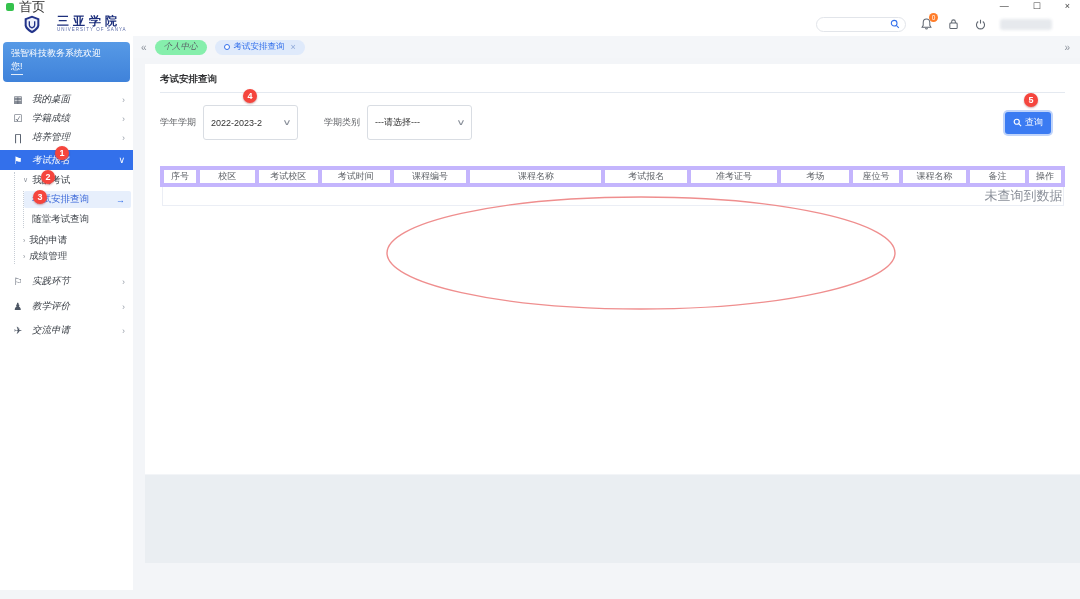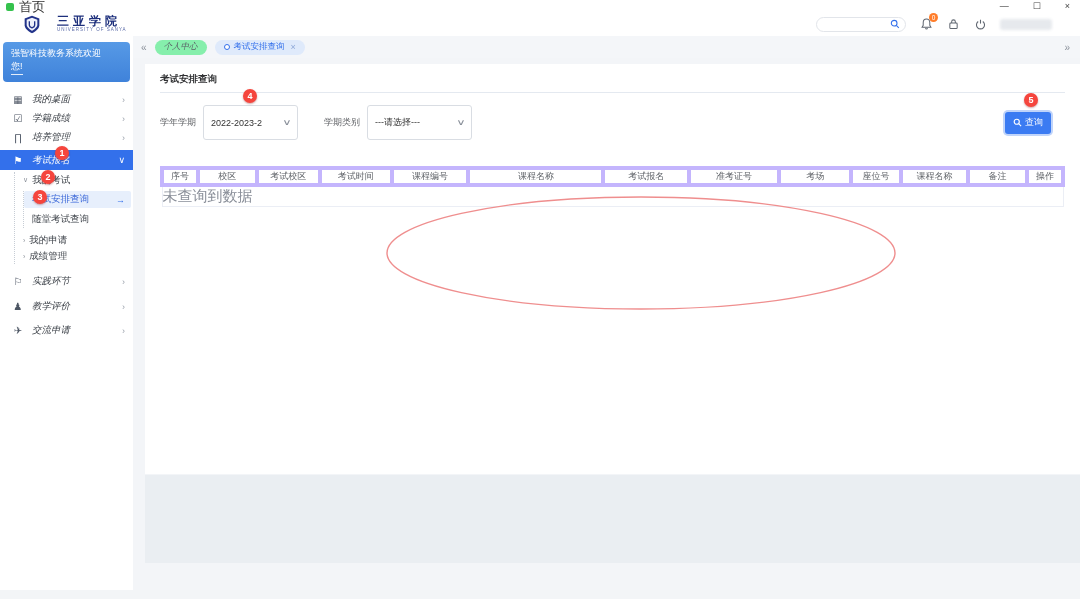--- a/index.html
+++ b/index.html
@@ -72,21 +72,21 @@
   .f-label { font-size:9px; color:#606266; margin-right:7px; }
   .select { width:95px; height:35px; border:1px solid #d9dde3; border-radius:3px; display:flex; align-items:center; padding:0 7px; font-size:9px; color:#333; cursor:pointer; background:#fff; }
   .select .caret { margin-left:auto; color:#8a909a; font-size:8px; transform:scaleX(1.6); }
   .select.w2 { width:105px; margin-left:0; }
   .f-gap { width:26px; }
   .search-btn { margin-left:auto; margin-right:14px; height:22px; min-width:46px; background:#3b7bf2; border:none; border-radius:3px; box-shadow:0 0 0 2px #c0d4fa; color:#fff; font-size:9px; display:flex; align-items:center; justify-content:center; gap:3px; cursor:pointer; }
 
   
   table { width:100%; border-collapse:collapse; margin-top:26px; table-layout:fixed; }
   th { font-size:9px; font-weight:normal; color:#5f6368; border:4px solid #c4b5fd; height:17px; padding:0 2px; white-space:nowrap; overflow:hidden; }
-  td.empty { font-size:15px; color:#8a8f99; text-align:left; height:18px; border:1px solid #ebeef5; border-top:none; }
+  td.empty { font-size:13px; color:#8a8f99; text-align:right; height:18px; border:1px solid #ebeef5; border-top:none; }
 
   
   .band { margin-left:12px; height:88px; background:#eaeef2; margin-top:1px; }
   .bottom-strip { position:absolute; left:0; bottom:0; width:1080px; height:9px; background:#f3f5f7; }
 
   
   .annotations { position:absolute; inset:0; pointer-events:none; z-index:60; }
   .ann-badge { position:absolute; width:14px; height:14px; border-radius:50%; background:#f5453d; color:#fff; font-size:9px; font-weight:bold; display:flex; align-items:center; justify-content:center; box-shadow:0 1px 2px rgba(120,0,0,.35); }
   .ann-ellipse { position:absolute; left:383px; top:193px; }
 

